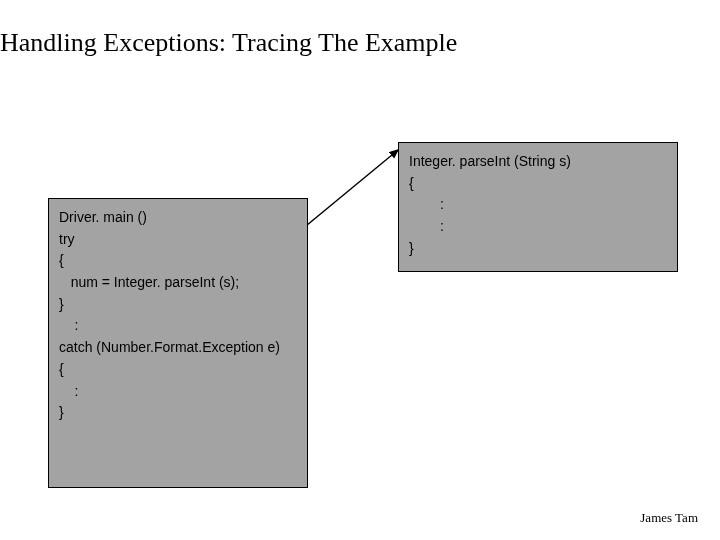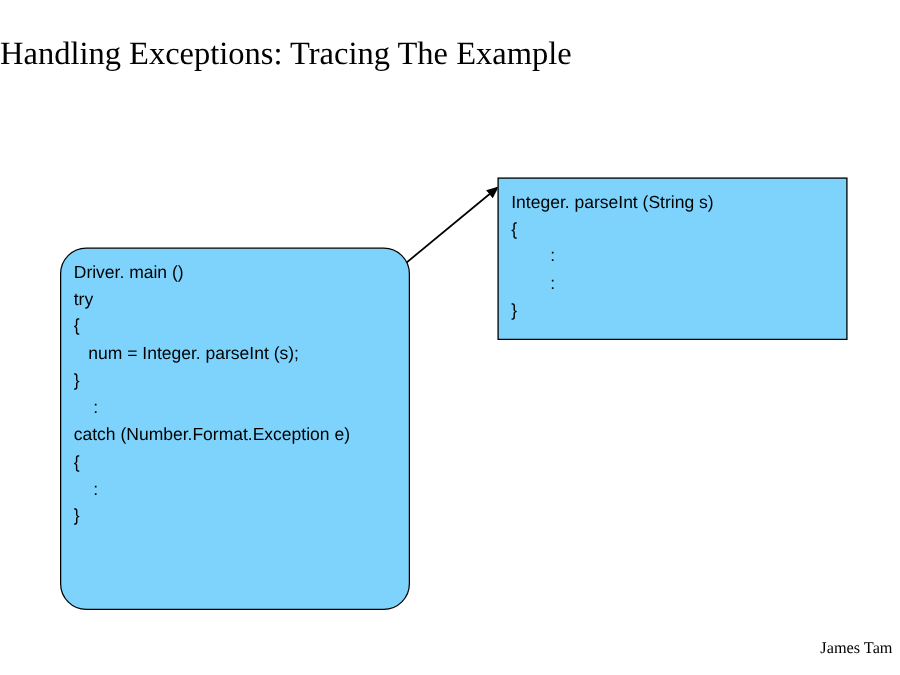--- a/index.html
+++ b/index.html
@@ -16,46 +16,45 @@
     top: 28px;
     left: 0;
     width: 720px;
     text-align: left;
     font-size: 26px;
     color: #000;
   }
   .box {
     position: absolute;
     border: 1px solid #000;
-    background: #7dd3fc;
+    background: #a3a3a3;
   }
   .box-left {
     left: 48px;
     top: 198px;
-    width: 280px;
+    width: 260px;
     height: 290px;
-    border-radius: 21px;
   }
   .box-right {
     left: 398px;
     top: 142px;
     width: 280px;
     height: 130px;
   }
   .mono {
     font-family: Arial, Helvetica, sans-serif;
     font-size: 14px;
     color: #000;
     white-space: pre;
     line-height: 1.55;
     padding: 8px 10px;
   }
   .footer {
     position: absolute;
-    right: 6px;
+    right: 22px;
     bottom: 14px;
     font-size: 13px;
     color: #000;
   }
   .arrow-svg {
     position: absolute;
     left: 0;
     top: 0;
     width: 720px;
     height: 540px;

